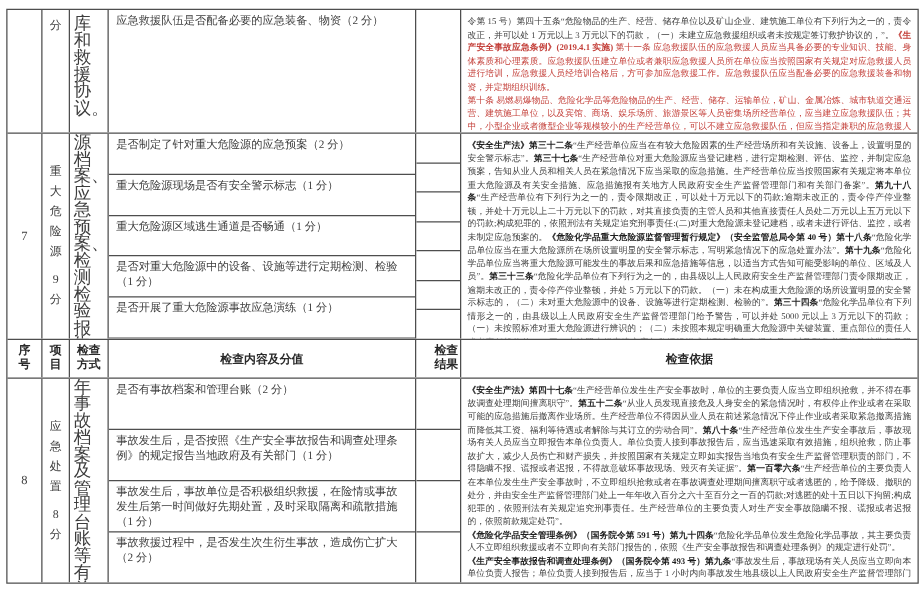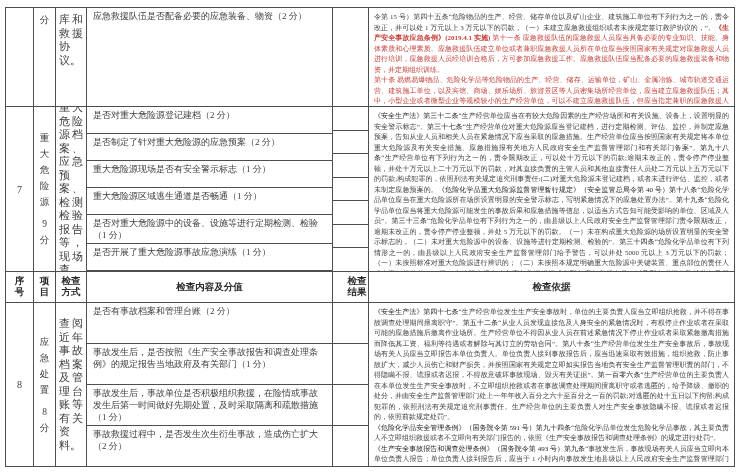--- a/index.html
+++ b/index.html
@@ -21,29 +21,29 @@
   .c-content{width:246px;flex:0 0 246px;display:flex;flex-direction:column}
   .c-result{width:36px;flex:0 0 36px;display:flex;flex-direction:column}
   .c-basis{flex:1}
   .seq-num{display:flex;align-items:center;justify-content:center;height:100%;font-size:10px}
   .item-v{display:flex;flex-direction:column;align-items:center;justify-content:center;height:100%;font-size:9.5px}
   .item-v .vchars div{line-height:16px;text-align:center}
   .item-v .score{margin-top:6px}
   .item-frag{display:block;text-align:center;padding-top:6px;font-size:9.5px}
   .method-wrap{display:flex;align-items:center;height:100%;padding:3px 3px}
   .method-wrap.top{align-items:flex-start;padding-top:5px}
-  .method-text{font-size:11px;line-height:13.5px;text-align:justify;text-justify:inter-character;word-break:break-all;width:100%}
+  .method-text{font-size:14px;line-height:13.5px;text-align:justify;text-justify:inter-character;word-break:break-all;width:100%}
   .subrow{flex:1;display:flex;align-items:flex-start;padding:2px 6px;font-size:9px;line-height:12px}
   .subrow.div{border-bottom:1px solid #4e4e4e}
   .subrow span{display:block}
   .subcell{flex:1}
   .subcell.div{border-bottom:1px solid #4e4e4e}
   .basis-text{padding:4px 5px 3px 5px;font-size:7px;line-height:10.5px;text-align:justify;text-justify:inter-character;word-break:break-all;height:100%;overflow:hidden}
   .seg-n{color:#3d3d3d}
-  .seg-b{color:#1d1d1d;font-weight:normal}
+  .seg-b{color:#1d1d1d;font-weight:bold}
   .seg-r{color:#c4403a}
   .seg-rb{color:#c4403a;font-weight:bold}
   .hcell{display:flex;align-items:center;justify-content:center;font-weight:bold;font-size:9.5px;color:#2a2a2a;text-align:center}
   .hcell .wrap2{display:inline-block;width:11px;line-height:11px}
   .hcell .wrap4{display:inline-block;width:22px;line-height:11px}
 </style>
 </head>
 <body>
 
 <div class="sheet">
@@ -91,23 +91,20 @@
             </div>
         </div>
       </div>
       <div class="cell c-method">
         <div class="method-wrap">
           <div class="method-text">查阅重大危险源档案、应急预案、检测检验报告等，现场查看。</div>
         </div>
       </div>
       <div class="cell c-content">
           <div class="subrow div">
-            <span>是否对重大危险源登记建档（2 分）</span>
-          </div>
-          <div class="subrow div">
             <span>是否制定了针对重大危险源的应急预案（2 分）</span>
           </div>
           <div class="subrow div">
             <span>重大危险源现场是否有安全警示标志（1 分）</span>
           </div>
           <div class="subrow div">
             <span>重大危险源区域逃生通道是否畅通（1 分）</span>
           </div>
           <div class="subrow div">
             <span>是否对重大危险源中的设备、设施等进行定期检测、检验（1 分）</span>

